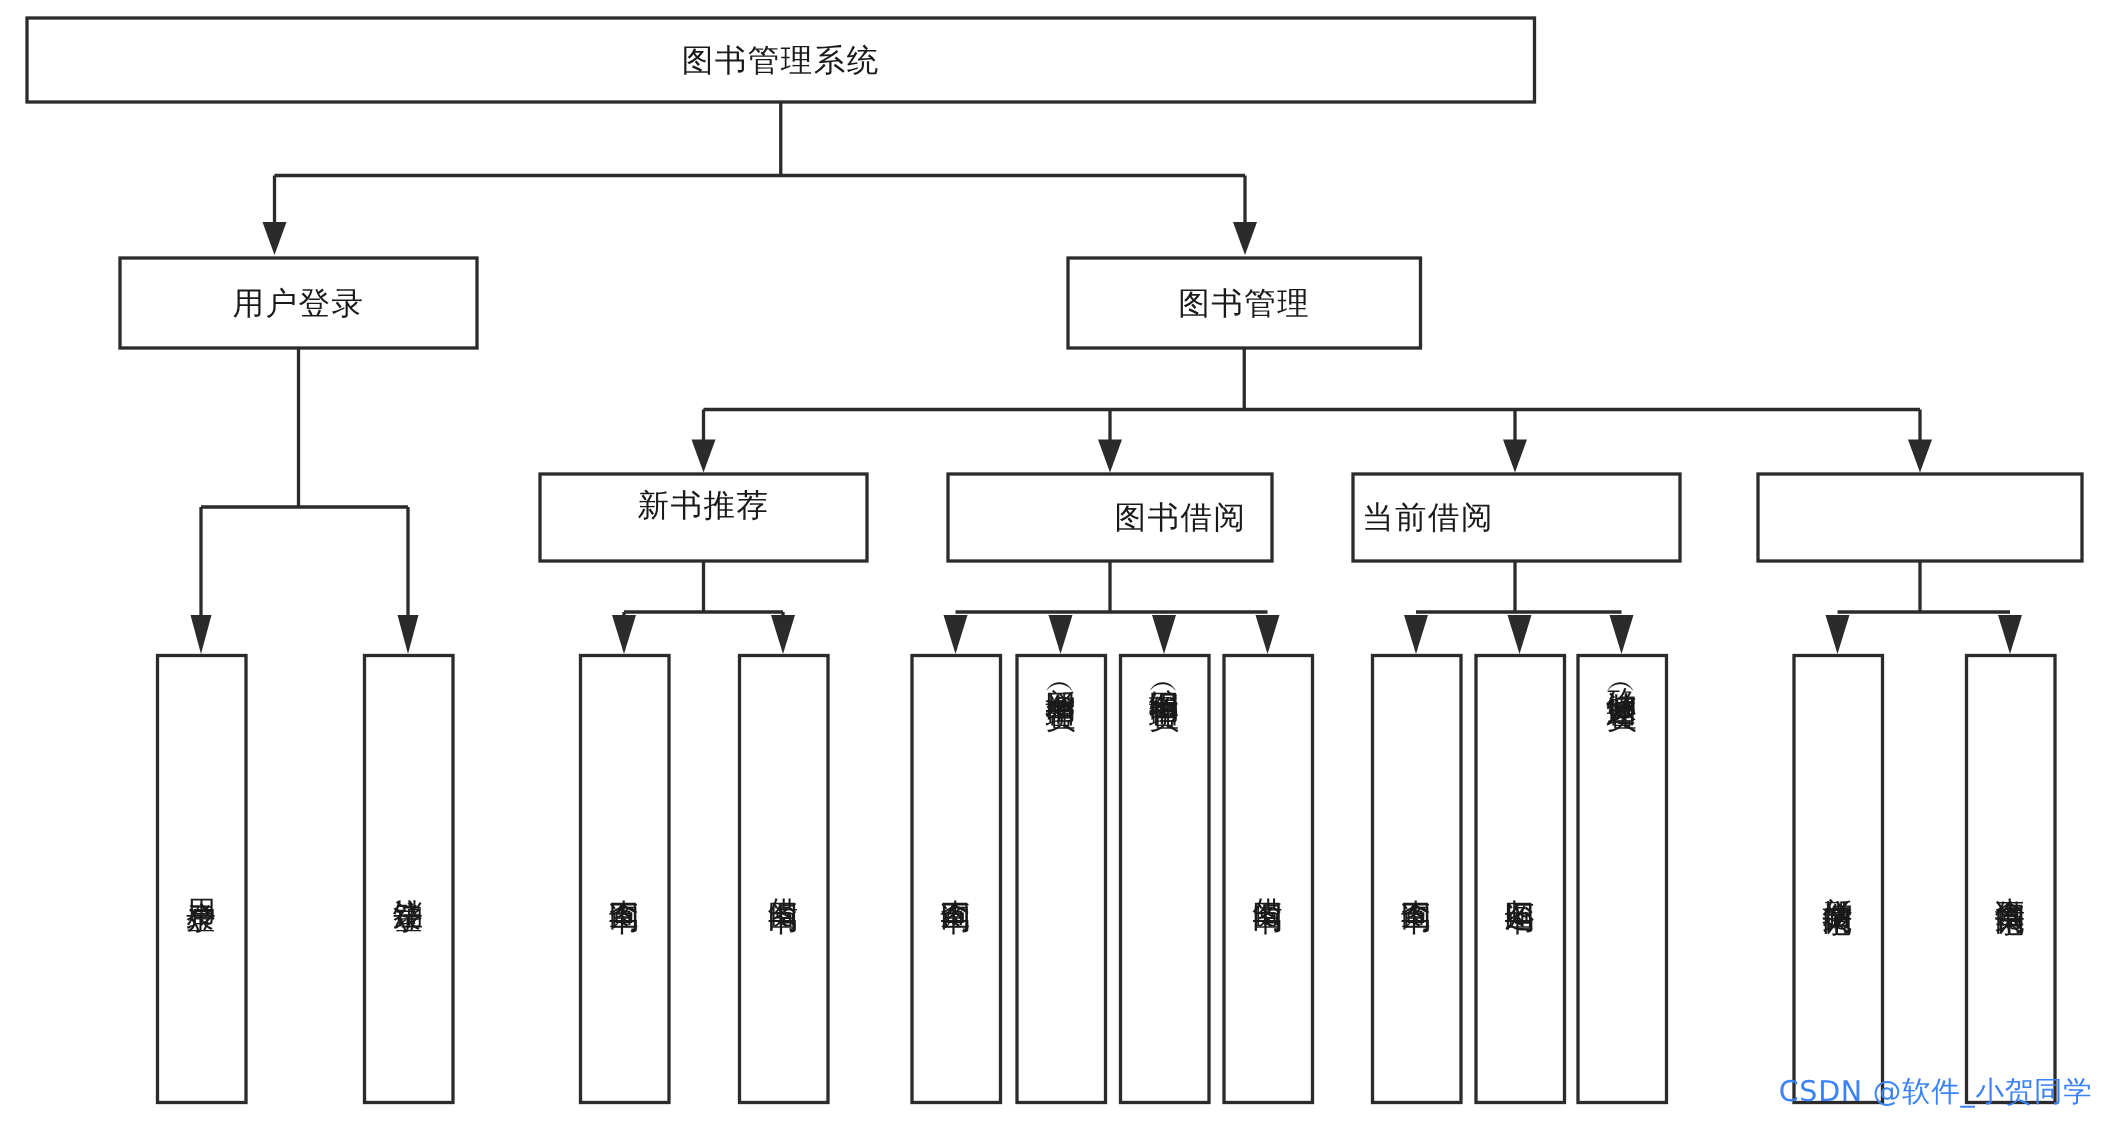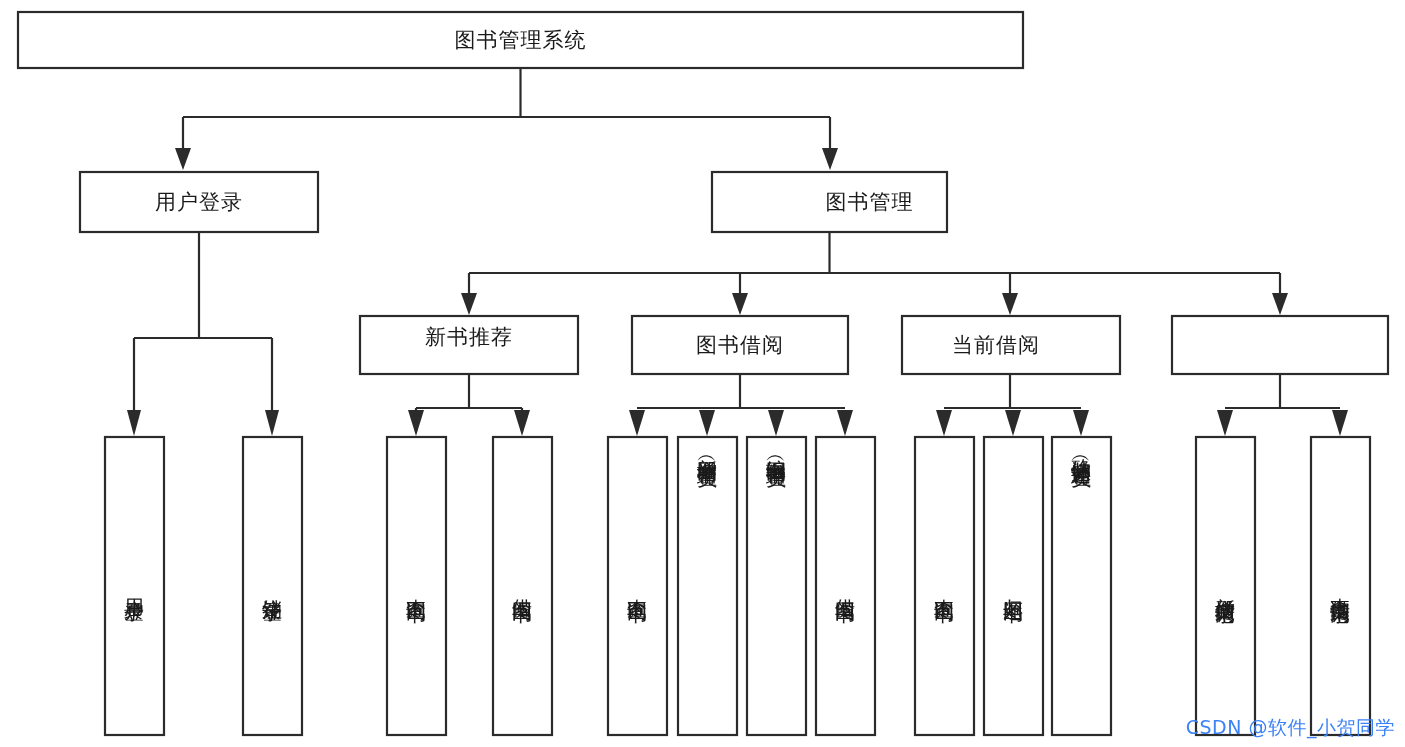--- a/index.html
+++ b/index.html
@@ -175,31 +175,31 @@
     <rect class="node-box" x="1311" y="437" width="59" height="298"></rect>
   </svg>
 
   <div class="hlabel-wrap" style="left:18px; top:12px; width:1005px; height:56px;">
     <span class="hlabel-text">图书管理系统</span>
   </div>
 
   <div class="hlabel-wrap" style="left:80px; top:172px; width:238px; height:60px;">
     <span class="hlabel-text">用户登录</span>
   </div>
-  <div class="hlabel-wrap" style="left:712px; top:172px; width:235px; height:60px;margin-left:40px;">
+  <div class="hlabel-wrap" style="left:712px; top:172px; width:235px; height:60px;">
     <span class="hlabel-text">图书管理</span>
   </div>
 
   <div class="hlabel-wrap" style="left:360px; top:316px; width:218px; height:42px;">
     <span class="hlabel-text">新书推荐</span>
   </div>
-  <div class="hlabel-wrap" style="left:632px; top:316px; width:216px; height:58px;">
+  <div class="hlabel-wrap" style="left:632px; top:316px; width:216px; height:58px;padding-left:47px;">
     <span class="hlabel-text">图书借阅</span>
   </div>
-  <div class="hlabel-wrap" style="left:902px; top:316px; width:188px; height:58px;">
+  <div class="hlabel-wrap" style="left:858px; top:316px; width:188px; height:58px;">
     <span class="hlabel-text">当前借阅</span>
   </div>
 
   <div class="vlabel-wrap" style="left:105px; top:437px; width:59px; height:298px; align-items:center;">
     <span class="vlabel-text">用户登录</span>
   </div>
   <div class="vlabel-wrap" style="left:243px; top:437px; width:59px; height:298px; align-items:center;">
     <span class="vlabel-text">注销登录</span>
   </div>
 

